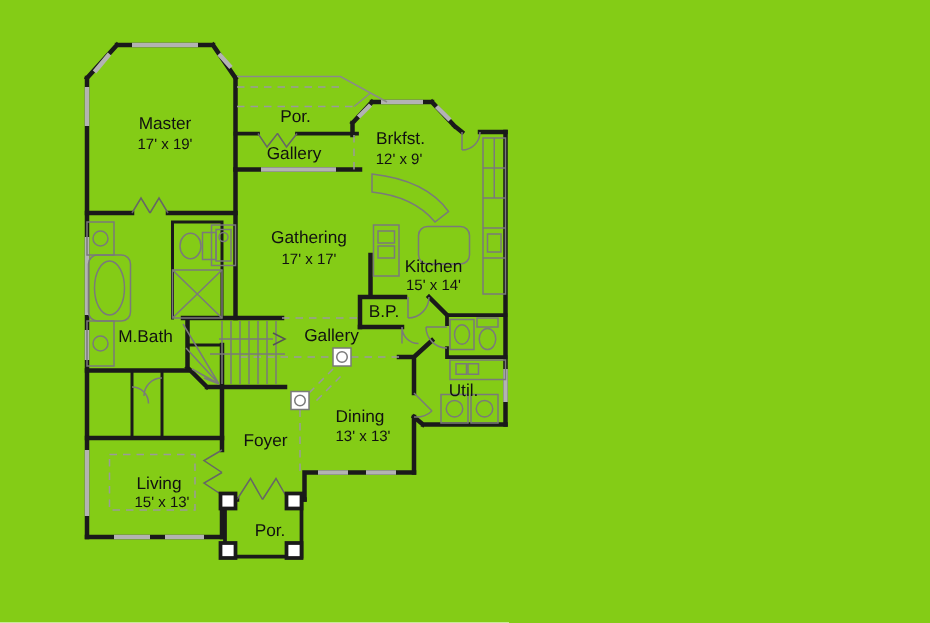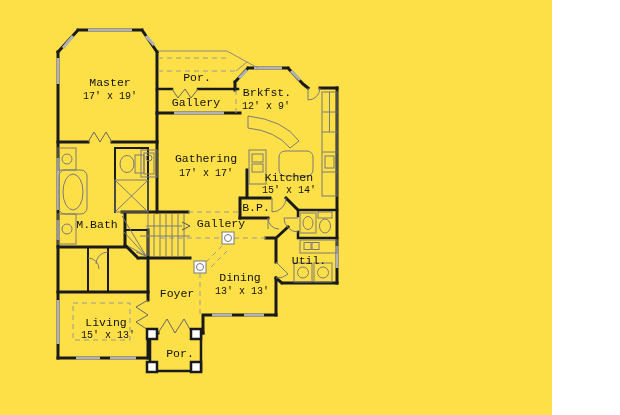--- a/index.html
+++ b/index.html
@@ -1,17 +1,17 @@
 <!DOCTYPE html>
 <html><head>
 <meta charset="utf-8">
 <style>
   html,body{margin:0;padding:0;background:#ffffff;}
-  .plan-wrap{position:relative;width:552px;height:415px;background:#fde047;overflow:hidden;
-    font-family:Liberation Mono, monospace;}
+  .plan-wrap{position:relative;width:620px;height:415px;background:#84cc16;overflow:hidden;
+    font-family:Liberation Sans, sans-serif;}
   svg text{fill:#111111;}
   .room-name{font-size:11.5px;}
   .room-dims{font-size:10px;}
 </style>
 </head>
 <body>
 
 <div class="plan-wrap">
 <svg width="620" height="415" viewBox="0 0 620 415">
 

